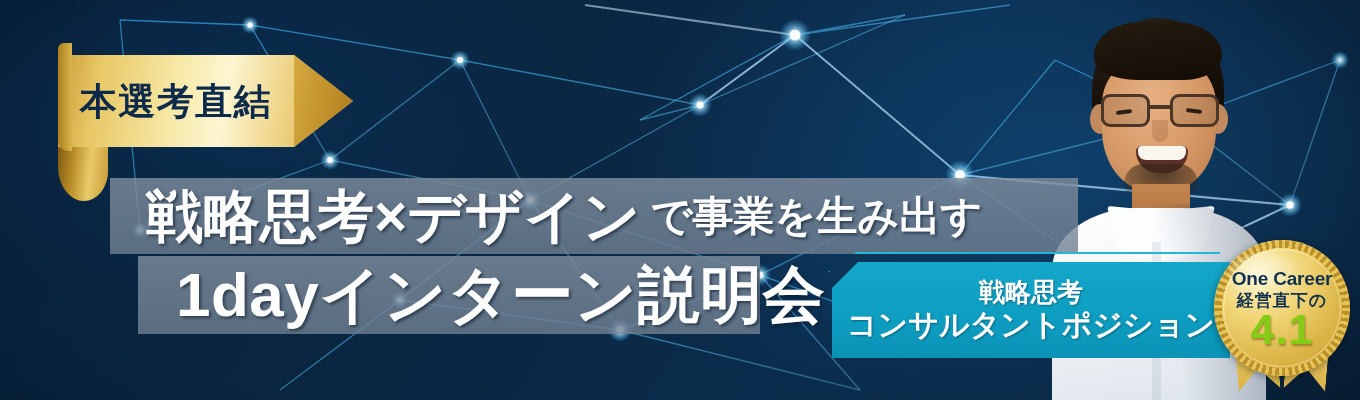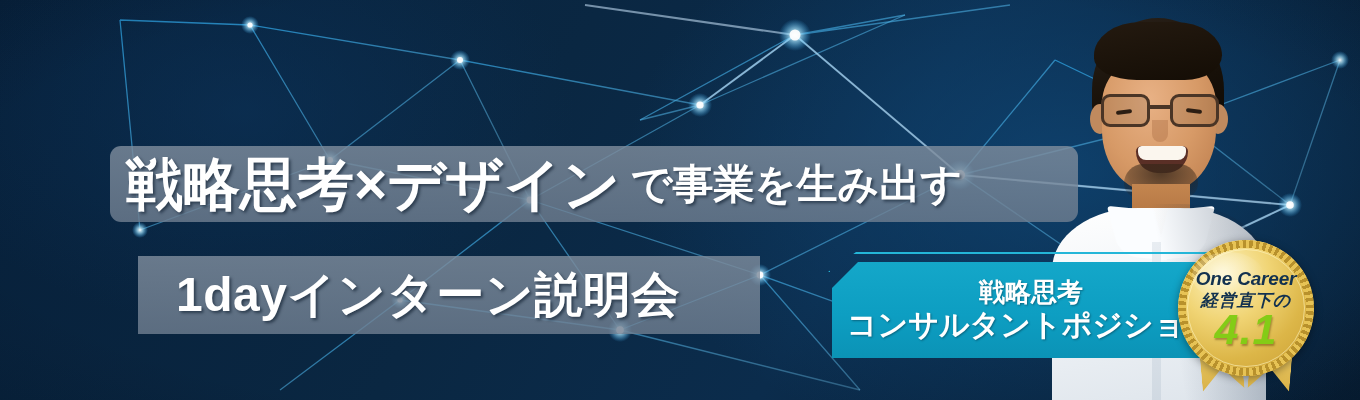--- a/index.html
+++ b/index.html
@@ -141,37 +141,37 @@
     font-size:37px; font-weight:700; color:#0d2a4a;
     letter-spacing:1.5px; line-height:1;
   }
 
   
   .band {
     position:absolute;
     background:linear-gradient(180deg, rgba(128,142,158,.80) 0%, rgba(112,127,145,.80) 100%);
     display:flex; align-items:center;
   }
-  .band-1 { left:110px; top:146px; width:968px; height:76px; padding-left:16px;border-radius:11px; }
+  .band-1 { left:110px; top:178px; width:968px; height:76px; padding-left:36px; }
   .band-2 { left:138px; top:256px; width:622px; height:78px; padding-left:38px; }
 
   .hl-main {
     font-size:57px; font-weight:700; color:#ffffff; line-height:1;
     letter-spacing:0px;
     text-shadow:2px 2px 3px rgba(6,20,36,.55);
     white-space:nowrap;
   }
   .hl-sub {
     font-size:41px; font-weight:700; color:#ffffff; line-height:1;
     letter-spacing:0px; margin-left:10px;
     text-shadow:2px 2px 3px rgba(6,20,36,.55);
     white-space:nowrap;
   }
   .hl-line2 {
-    font-size:48px; font-weight:700; color:#ffffff; line-height:1;
+    font-size:62px; font-weight:700; color:#ffffff; line-height:1;
     letter-spacing:0.5px;
     text-shadow:2px 2px 3px rgba(6,20,36,.55);
     white-space:nowrap;
   }
 
   
   .cyan-outline {
     position:absolute; left:828px; top:252px; width:392px; height:20px;
     border-top:2.5px solid #24b6d8; border-left:2.5px solid #24b6d8;
     clip-path:polygon(0 20px, 28px 0, 392px 0, 392px 6px, 30px 6px, 6px 22px);
@@ -189,21 +189,21 @@
     text-shadow:1px 1px 2px rgba(6,40,56,.45);
     white-space:nowrap;
   }
   .cyan-l2 {
     font-size:30px; font-weight:700; color:#ffffff; line-height:1.05;
     text-shadow:1px 1px 2px rgba(6,40,56,.45);
     white-space:nowrap;
   }
 
   
-  .medal { position:absolute; left:1172px; top:240px; width:148px; height:150px;font-style:italic; }
+  .medal { position:absolute; left:1208px; top:240px; width:148px; height:150px; }
   .medal-tail {
     position:absolute; top:88px; width:42px; height:62px;
     background:linear-gradient(180deg,#f1d270 0%,#d9b248 100%);
   }
   .medal-tail.l { left:28px; clip-path:polygon(0 0, 42px 0, 42px 62px, 21px 40px, 0 62px); transform:rotate(-5deg); }
   .medal-tail.r { left:78px; clip-path:polygon(0 0, 42px 0, 42px 62px, 21px 40px, 0 62px); transform:rotate(5deg); }
   .medal-disc {
     position:absolute; left:6px; top:0; width:136px; height:136px; border-radius:50%;
     background:
       radial-gradient(circle at 34% 26%, #fdf3c0 0%, #f0d474 34%, #dcb648 62%, #c79a2f 100%);
@@ -337,20 +337,27 @@
     </div>
     <div class="ph-beard"></div>
     <div class="ph-neck"></div>
     <div class="ph-shirt"></div>
     <div class="ph-collar-l"></div>
     <div class="ph-collar-r"></div>
     <div class="ph-placket"></div>
     <div class="ph-shadow"></div>
   </div>
 
+  <div class="ribbon">
+    <div class="ribbon-curl"></div>
+    <div class="ribbon-body"></div>
+    <div class="ribbon-tip-shade"></div>
+    <div class="ribbon-curl-top"></div>
+    <div class="ribbon-label">本選考直結</div>
+  </div>
 
   <div class="band band-1">
     <span class="hl-main">戦略思考×デザイン</span>
     <span class="hl-sub">で事業を生み出す</span>
   </div>
 
   <div class="band band-2">
     <span class="hl-line2">1dayインターン説明会</span>
   </div>
 

